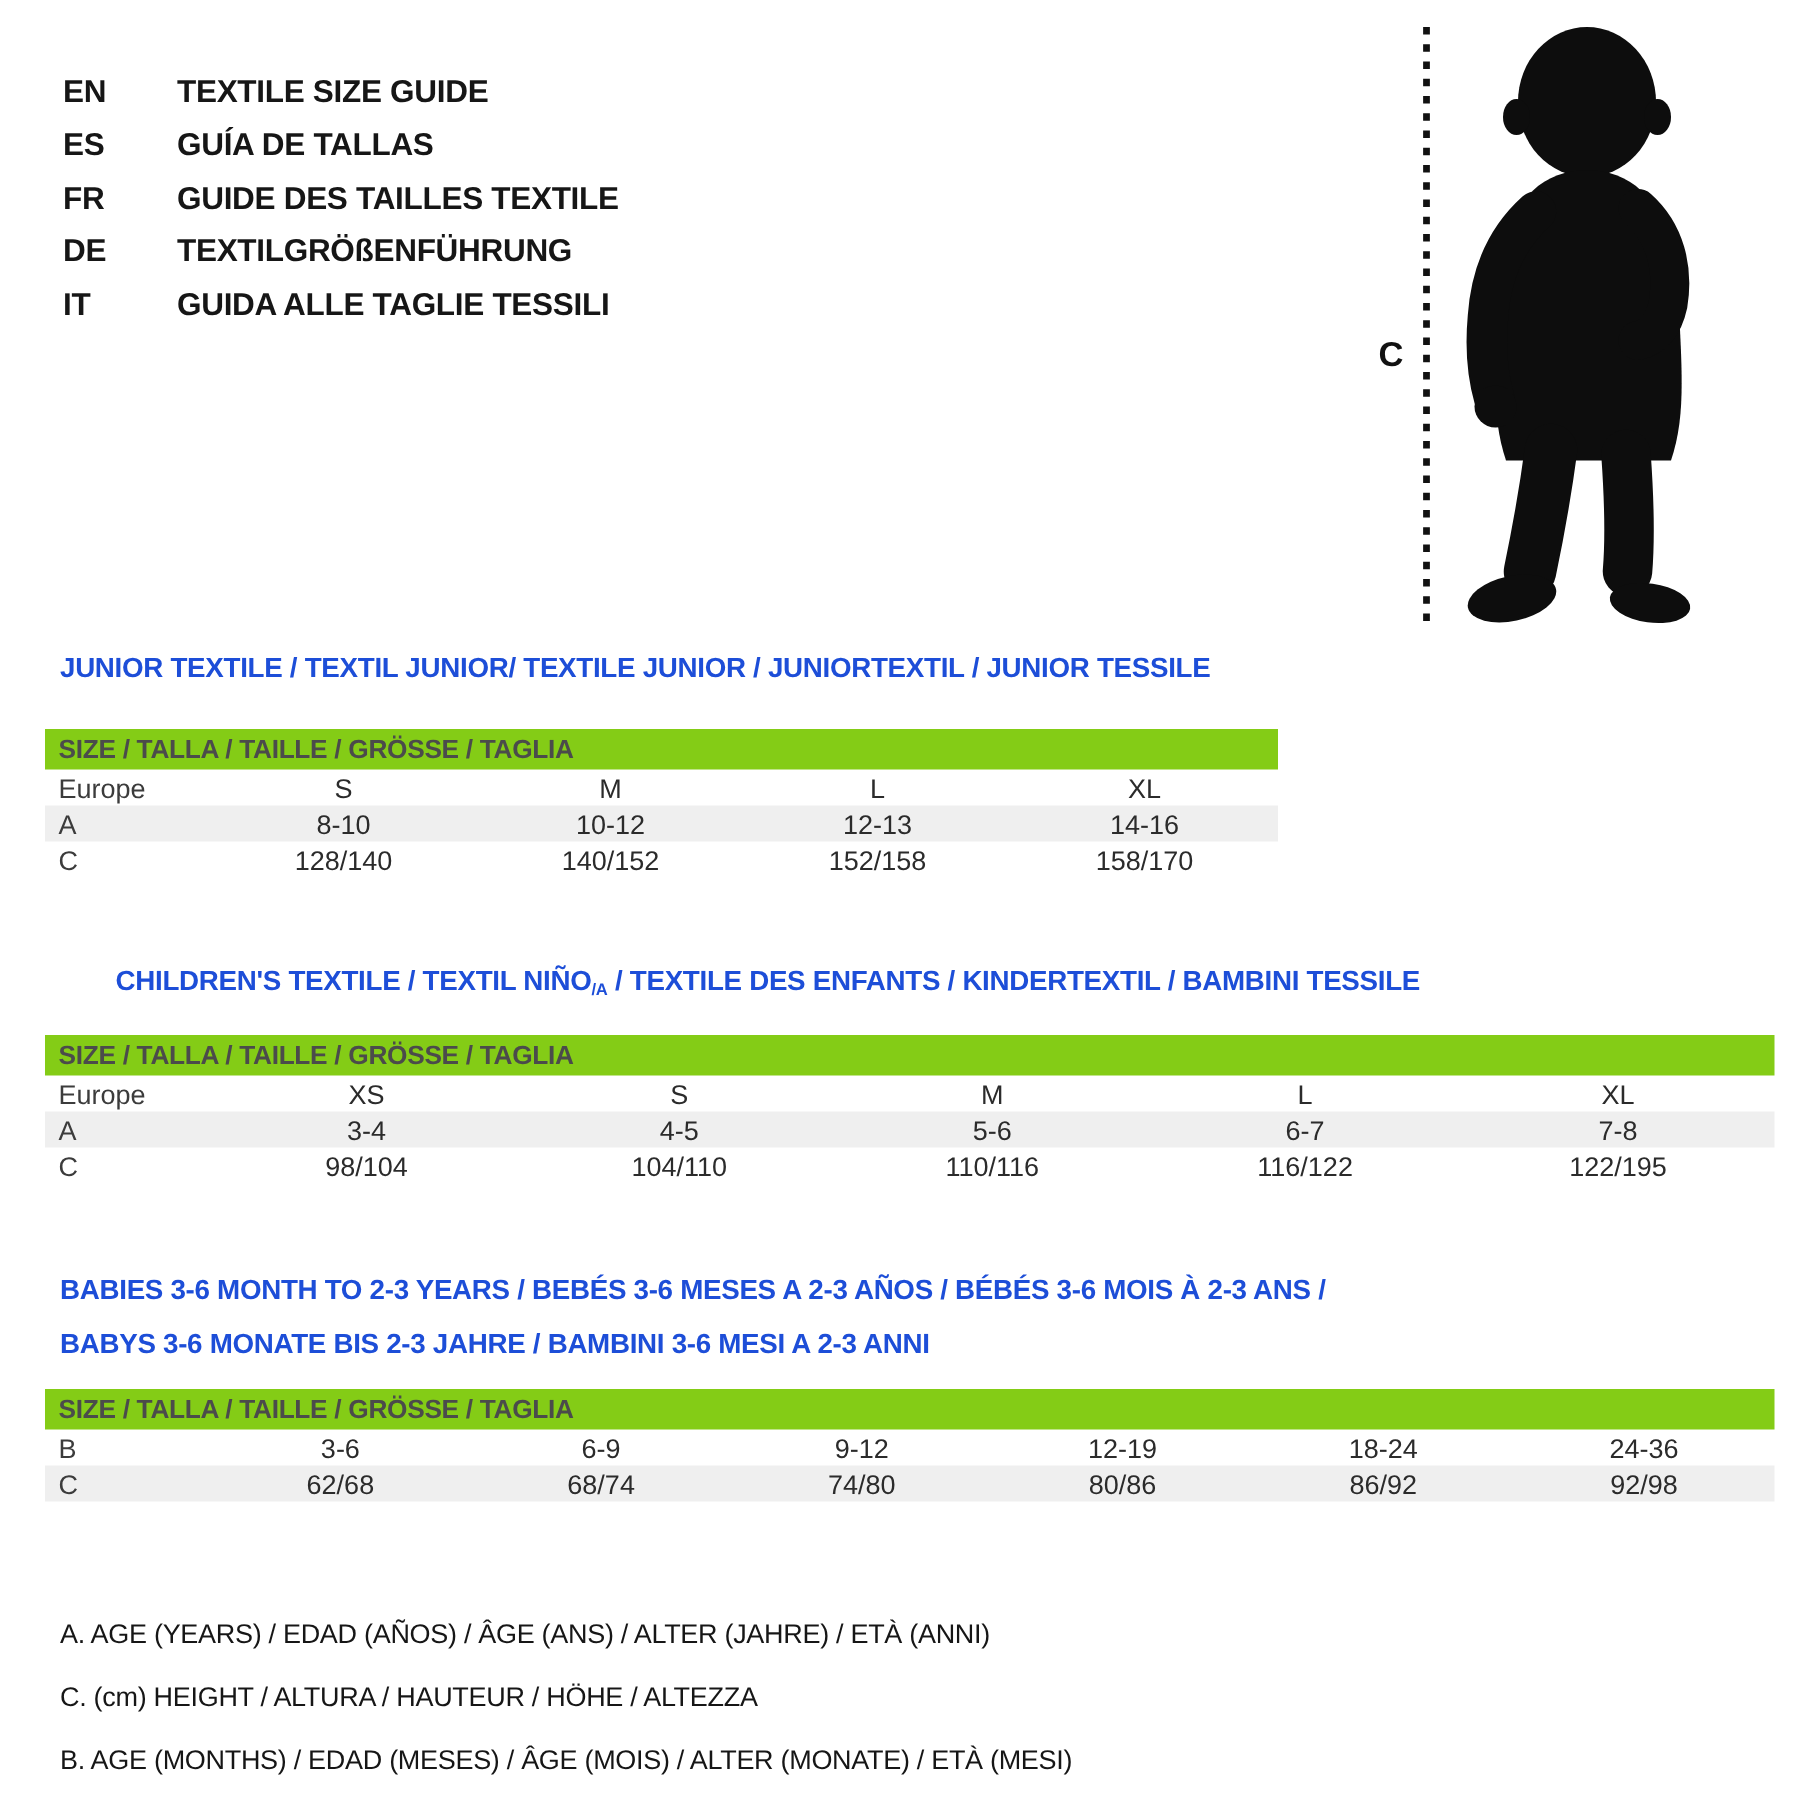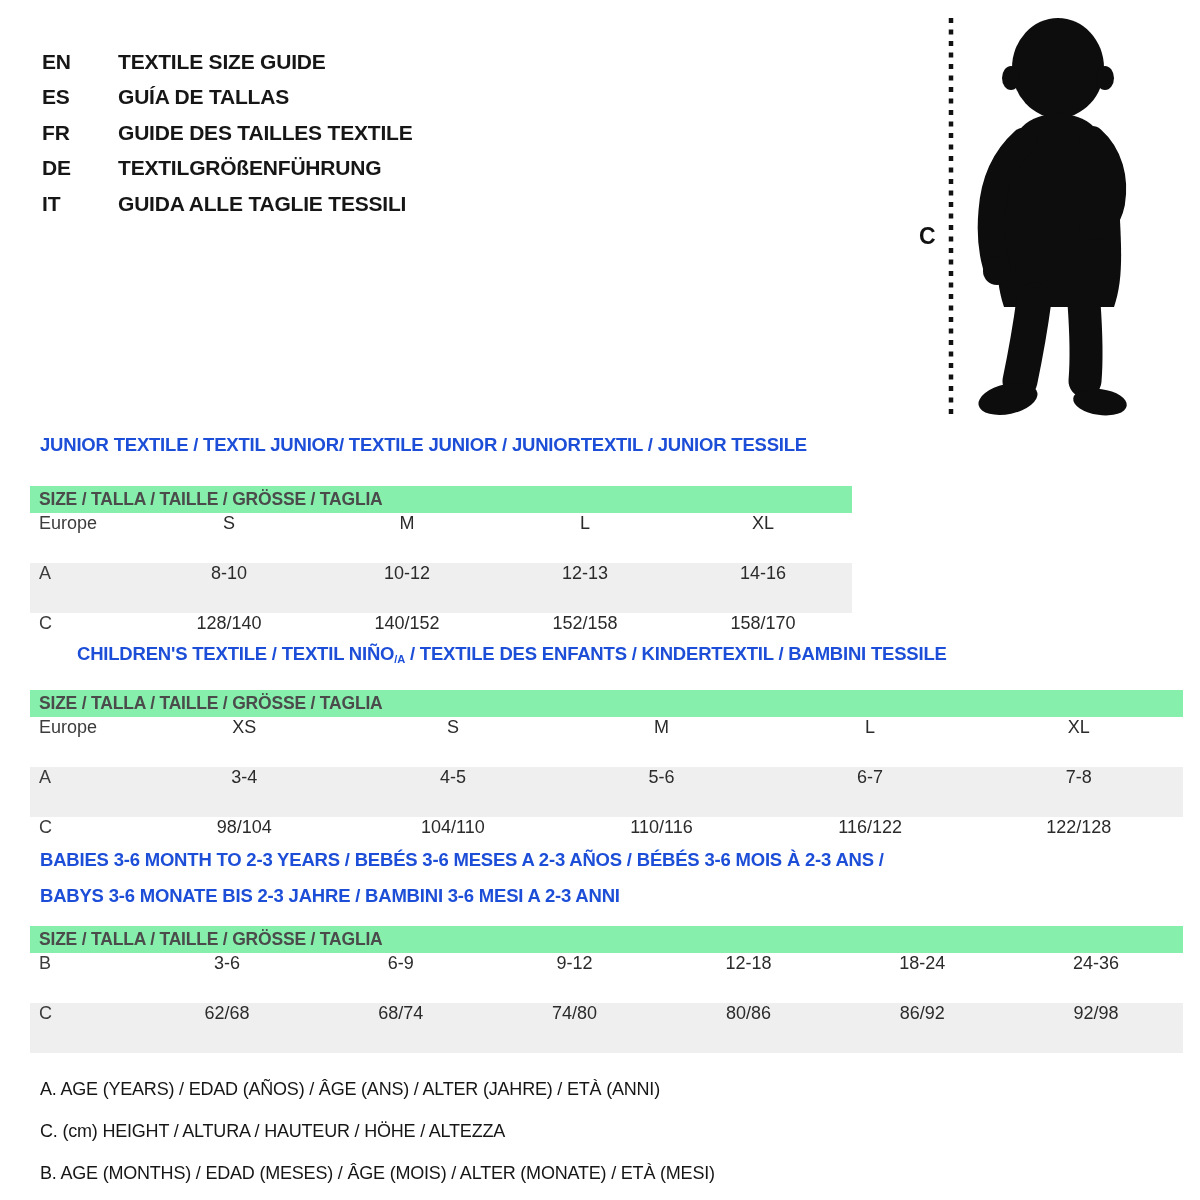--- a/index.html
+++ b/index.html
@@ -33,26 +33,26 @@
     position: absolute; left: 40px;
     font-weight: 700; font-size: 18.5px; letter-spacing: -0.2px; color: #1d4ed8;
     white-space: nowrap;
   }
   .sec-heading .sub { font-size: 0.6em; vertical-align: -0.3em; font-weight: 700; }
   .babies-heading { line-height: 36px; }
 
   
   .size-table { position: absolute; left: 30px; }
   .size-table .bar {
-    height: 27px; background: #86efac;
+    height: 27px; background: #84cc16;
     display: flex; align-items: center;
     padding-left: 9px;
     font-size: 17.5px; font-weight: 600; color: #4b4b4b; letter-spacing: -0.2px;
   }
-  .size-table .row { display: flex; align-items: flex-start; height: 50px; }
+  .size-table .row { display: flex; align-items: flex-end; height: 24px; }
   .size-table .row.alt { background: #efefef; }
   .size-table .cell { font-size: 18px; white-space: nowrap; }
   .size-table .cell.label {
     width: 110px; padding-left: 9px; text-align: left;
     color: #3c3c3c; font-weight: 500;
   }
   .size-table .cell.value { flex: 1; text-align: center; color: #2b2b2b; font-weight: 500; }
 
   
   .legend { position: absolute; left: 40px; top: 1068px; }
@@ -151,37 +151,37 @@
     <span class="cell value">5-6</span>
     <span class="cell value">6-7</span>
     <span class="cell value">7-8</span>
   </div>
   <div class="row">
     <span class="cell label">C</span>
     <span class="cell value">98/104</span>
     <span class="cell value">104/110</span>
     <span class="cell value">110/116</span>
     <span class="cell value">116/122</span>
-    <span class="cell value">122/128</span>
+    <span class="cell value">122/195</span>
   </div>
 </div>
 
 <div class="sec-heading babies-heading" style="top:842px;">
   <div>BABIES 3-6 MONTH TO 2-3 YEARS / BEBÉS 3-6 MESES A 2-3 AÑOS / BÉBÉS 3-6 MOIS À 2-3 ANS /</div>
   <div>BABYS 3-6 MONATE BIS 2-3 JAHRE / BAMBINI 3-6 MESI A 2-3 ANNI</div>
 </div>
 
 <div class="size-table" style="top:926px; width:1153px;">
   <div class="bar">SIZE / TALLA / TAILLE / GRÖSSE / TAGLIA</div>
   <div class="row">
     <span class="cell label">B</span>
     <span class="cell value">3-6</span>
     <span class="cell value">6-9</span>
     <span class="cell value">9-12</span>
-    <span class="cell value">12-18</span>
+    <span class="cell value">12-19</span>
     <span class="cell value">18-24</span>
     <span class="cell value">24-36</span>
   </div>
   <div class="row alt">
     <span class="cell label">C</span>
     <span class="cell value">62/68</span>
     <span class="cell value">68/74</span>
     <span class="cell value">74/80</span>
     <span class="cell value">80/86</span>
     <span class="cell value">86/92</span>

